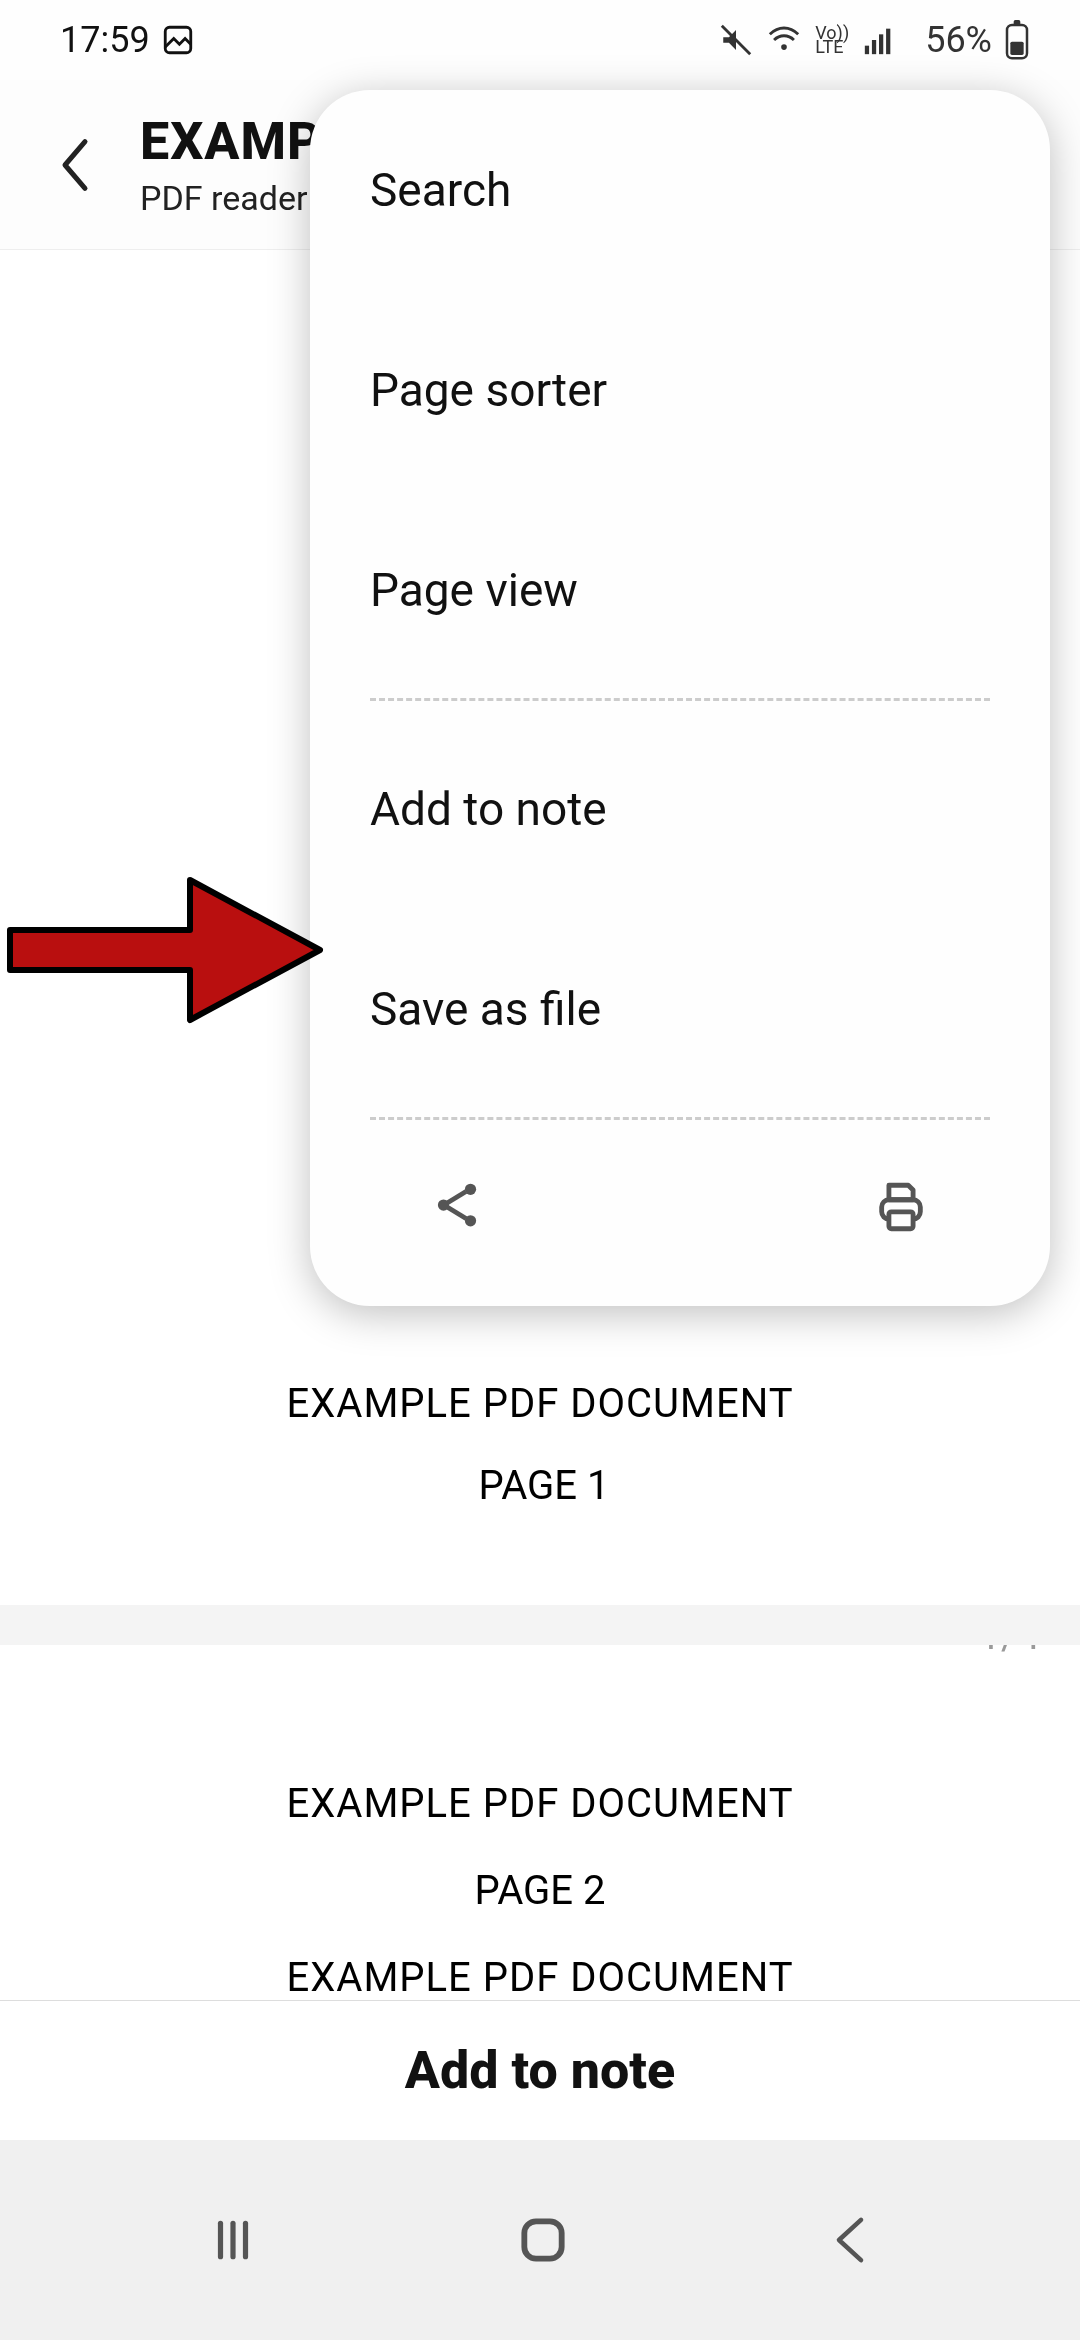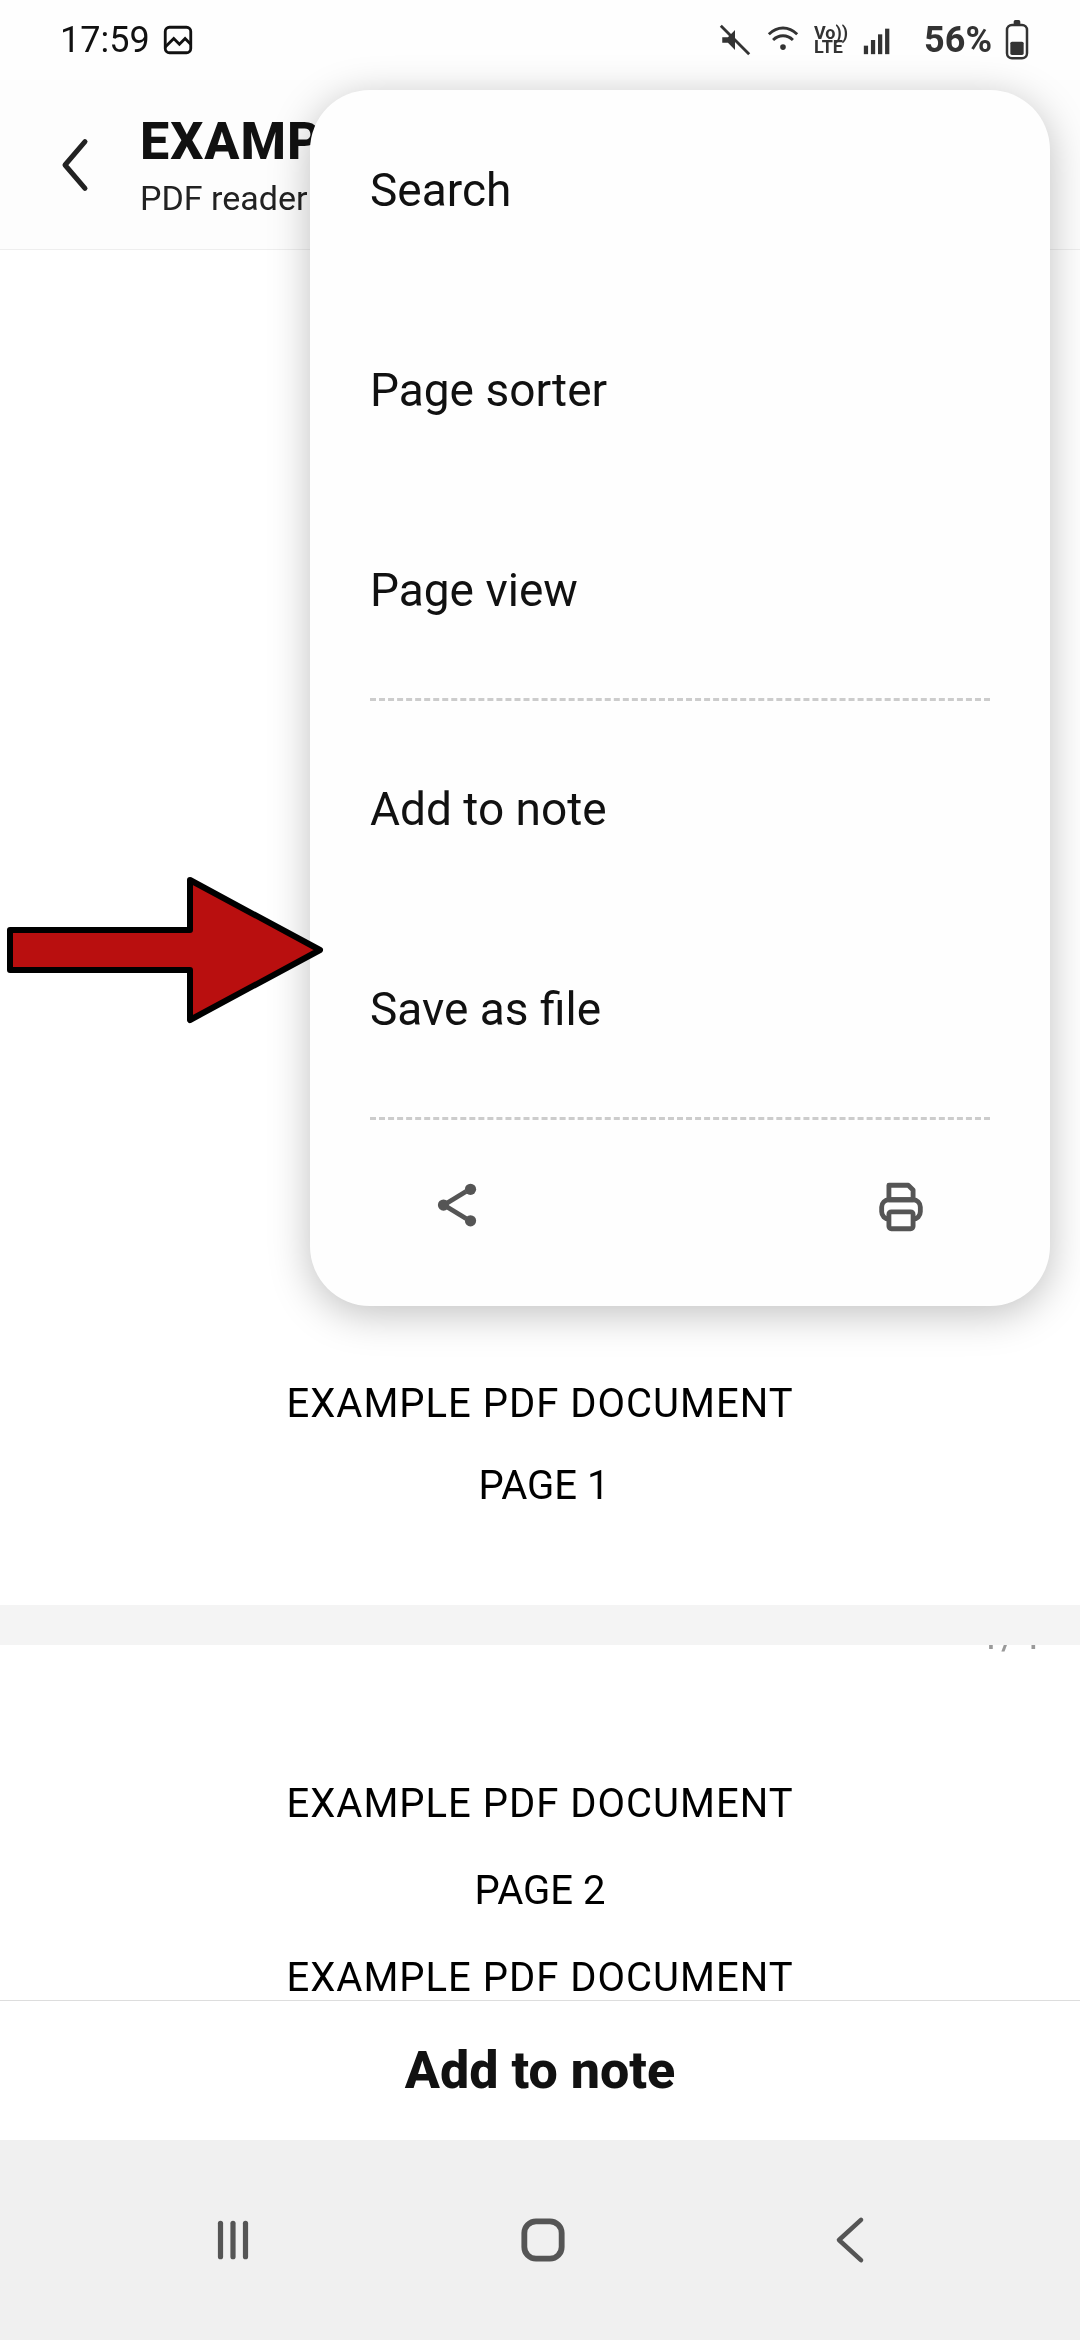--- a/index.html
+++ b/index.html
@@ -1,21 +1,21 @@
 <!DOCTYPE html>
 <html><head>
 <meta charset="utf-8">
 <style>
   * { box-sizing: border-box; margin: 0; padding: 0; }
   html, body { width: 1080px; height: 2340px; font-family: -apple-system, Roboto, "Segoe UI", sans-serif; background: #fefefe; overflow: hidden; position: relative; }
 
   
   .status-bar { height: 80px; display: flex; align-items: center; justify-content: space-between; padding: 0 50px 0 60px; font-size: 36px; color: #111; }
   .status-left { display: flex; align-items: center; gap: 11px; }
-  .status-right { display: flex; align-items: center; gap: 12px; color:#333;font-weight:bold; }
+  .status-right { display: flex; align-items: center; gap: 12px; color:#333; }
   .status-right .pct { font-size: 36px; margin-left:16px;}
   .status-icon { display:inline-flex; align-items:center; }
 
   
   .app-bar { height: 170px; display:flex; align-items:center; padding-left: 40px; gap: 30px; border-bottom: 1px solid #eee; background:#fdfdfd;}
   .app-back { width:70px; height:70px; display:flex; align-items:center; justify-content:center;}
   .app-titles { display:flex; flex-direction:column; }
   .app-title { font-size: 52px; font-weight: 800; letter-spacing: 1px; color:#111;}
   .app-sub { font-size: 34px; color:#222; margin-top:6px;}
 

